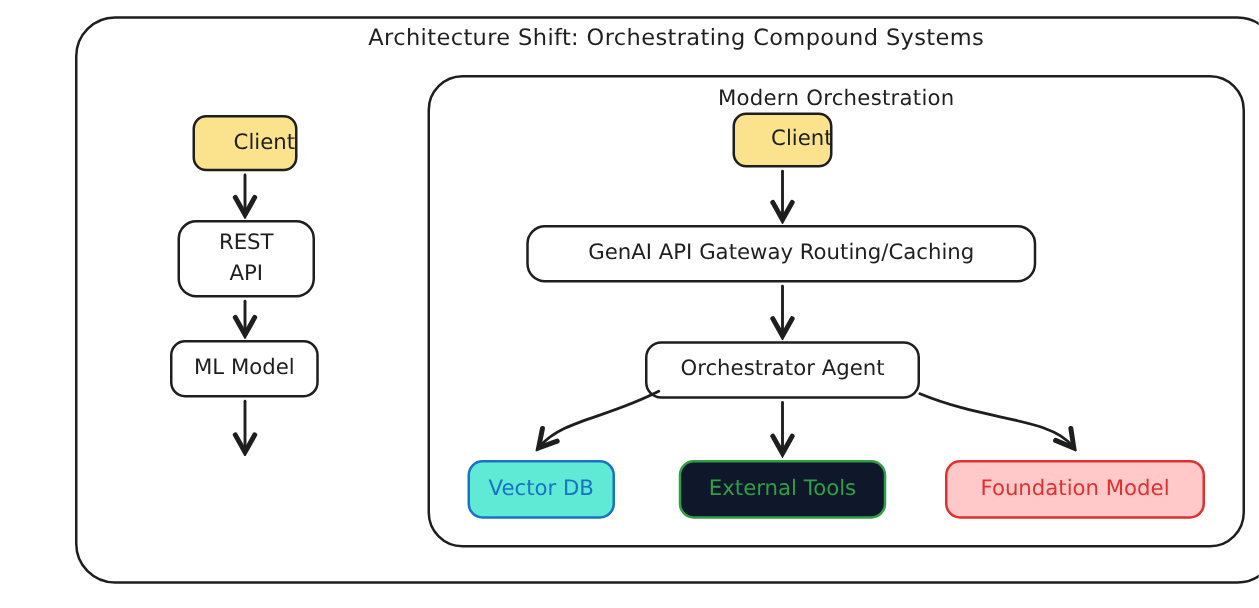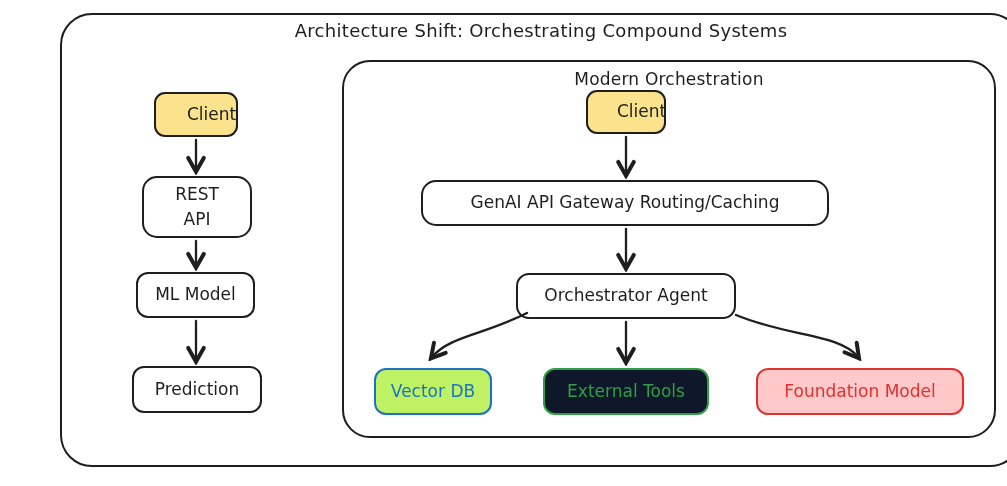--- a/index.html
+++ b/index.html
@@ -38,21 +38,21 @@
     border:2.5px solid #1e1e1e;
     border-radius:12px;
     background:#ffffff;
     display:flex;align-items:center;justify-content:center;
     text-align:center;
     font-size:17px;
     white-space:pre-line;
     line-height:1.5;
   }
   .node.yellow{background:#fae38c;padding-left:31px;}
-  .node.blue{background:#bef264;border-color:#1a72c4;color:#1a72c4;}
+  .node.blue{background:#5eead4;border-color:#1a72c4;color:#1a72c4;}
   .node.green{background:#0f172a;border-color:#2f9e44;color:#2f9e44;}
   .node.red{background:#ffc9c9;border-color:#e03131;color:#e03131;align-items:center;}
 
   .n-l-client{left:110px;top:92px;width:84px;height:45px;border-radius:11px;}
   .n-l-rest{left:98px;top:176px;width:110px;height:62px;border-radius:15px;}
   .n-l-ml{left:92px;top:272px;width:119px;height:46px;}
   .n-l-pred{left:88px;top:366px;width:130px;height:47px;}
 
   .n-m-client{left:542px;top:90px;width:80px;height:44px;border-radius:11px;}
   .n-m-gateway{left:377px;top:180px;width:408px;height:46px;border-radius:15px;}
@@ -82,23 +82,20 @@
   <div class="node yellow n-l-client">
     <span>Client</span>
   </div>
   <div class="node n-l-rest">
     <span>REST
 API</span>
   </div>
   <div class="node n-l-ml">
     <span>ML Model</span>
   </div>
-  <div class="node n-l-pred">
-    <span>Prediction</span>
-  </div>
 
   <div class="frame modern-panel">
     <div class="panel-title">Modern Orchestration</div>
   </div>
   <div class="node yellow n-m-client">
     <span>Client</span>
   </div>
   <div class="node n-m-orch">
     <span>Orchestrator Agent</span>
   </div>

